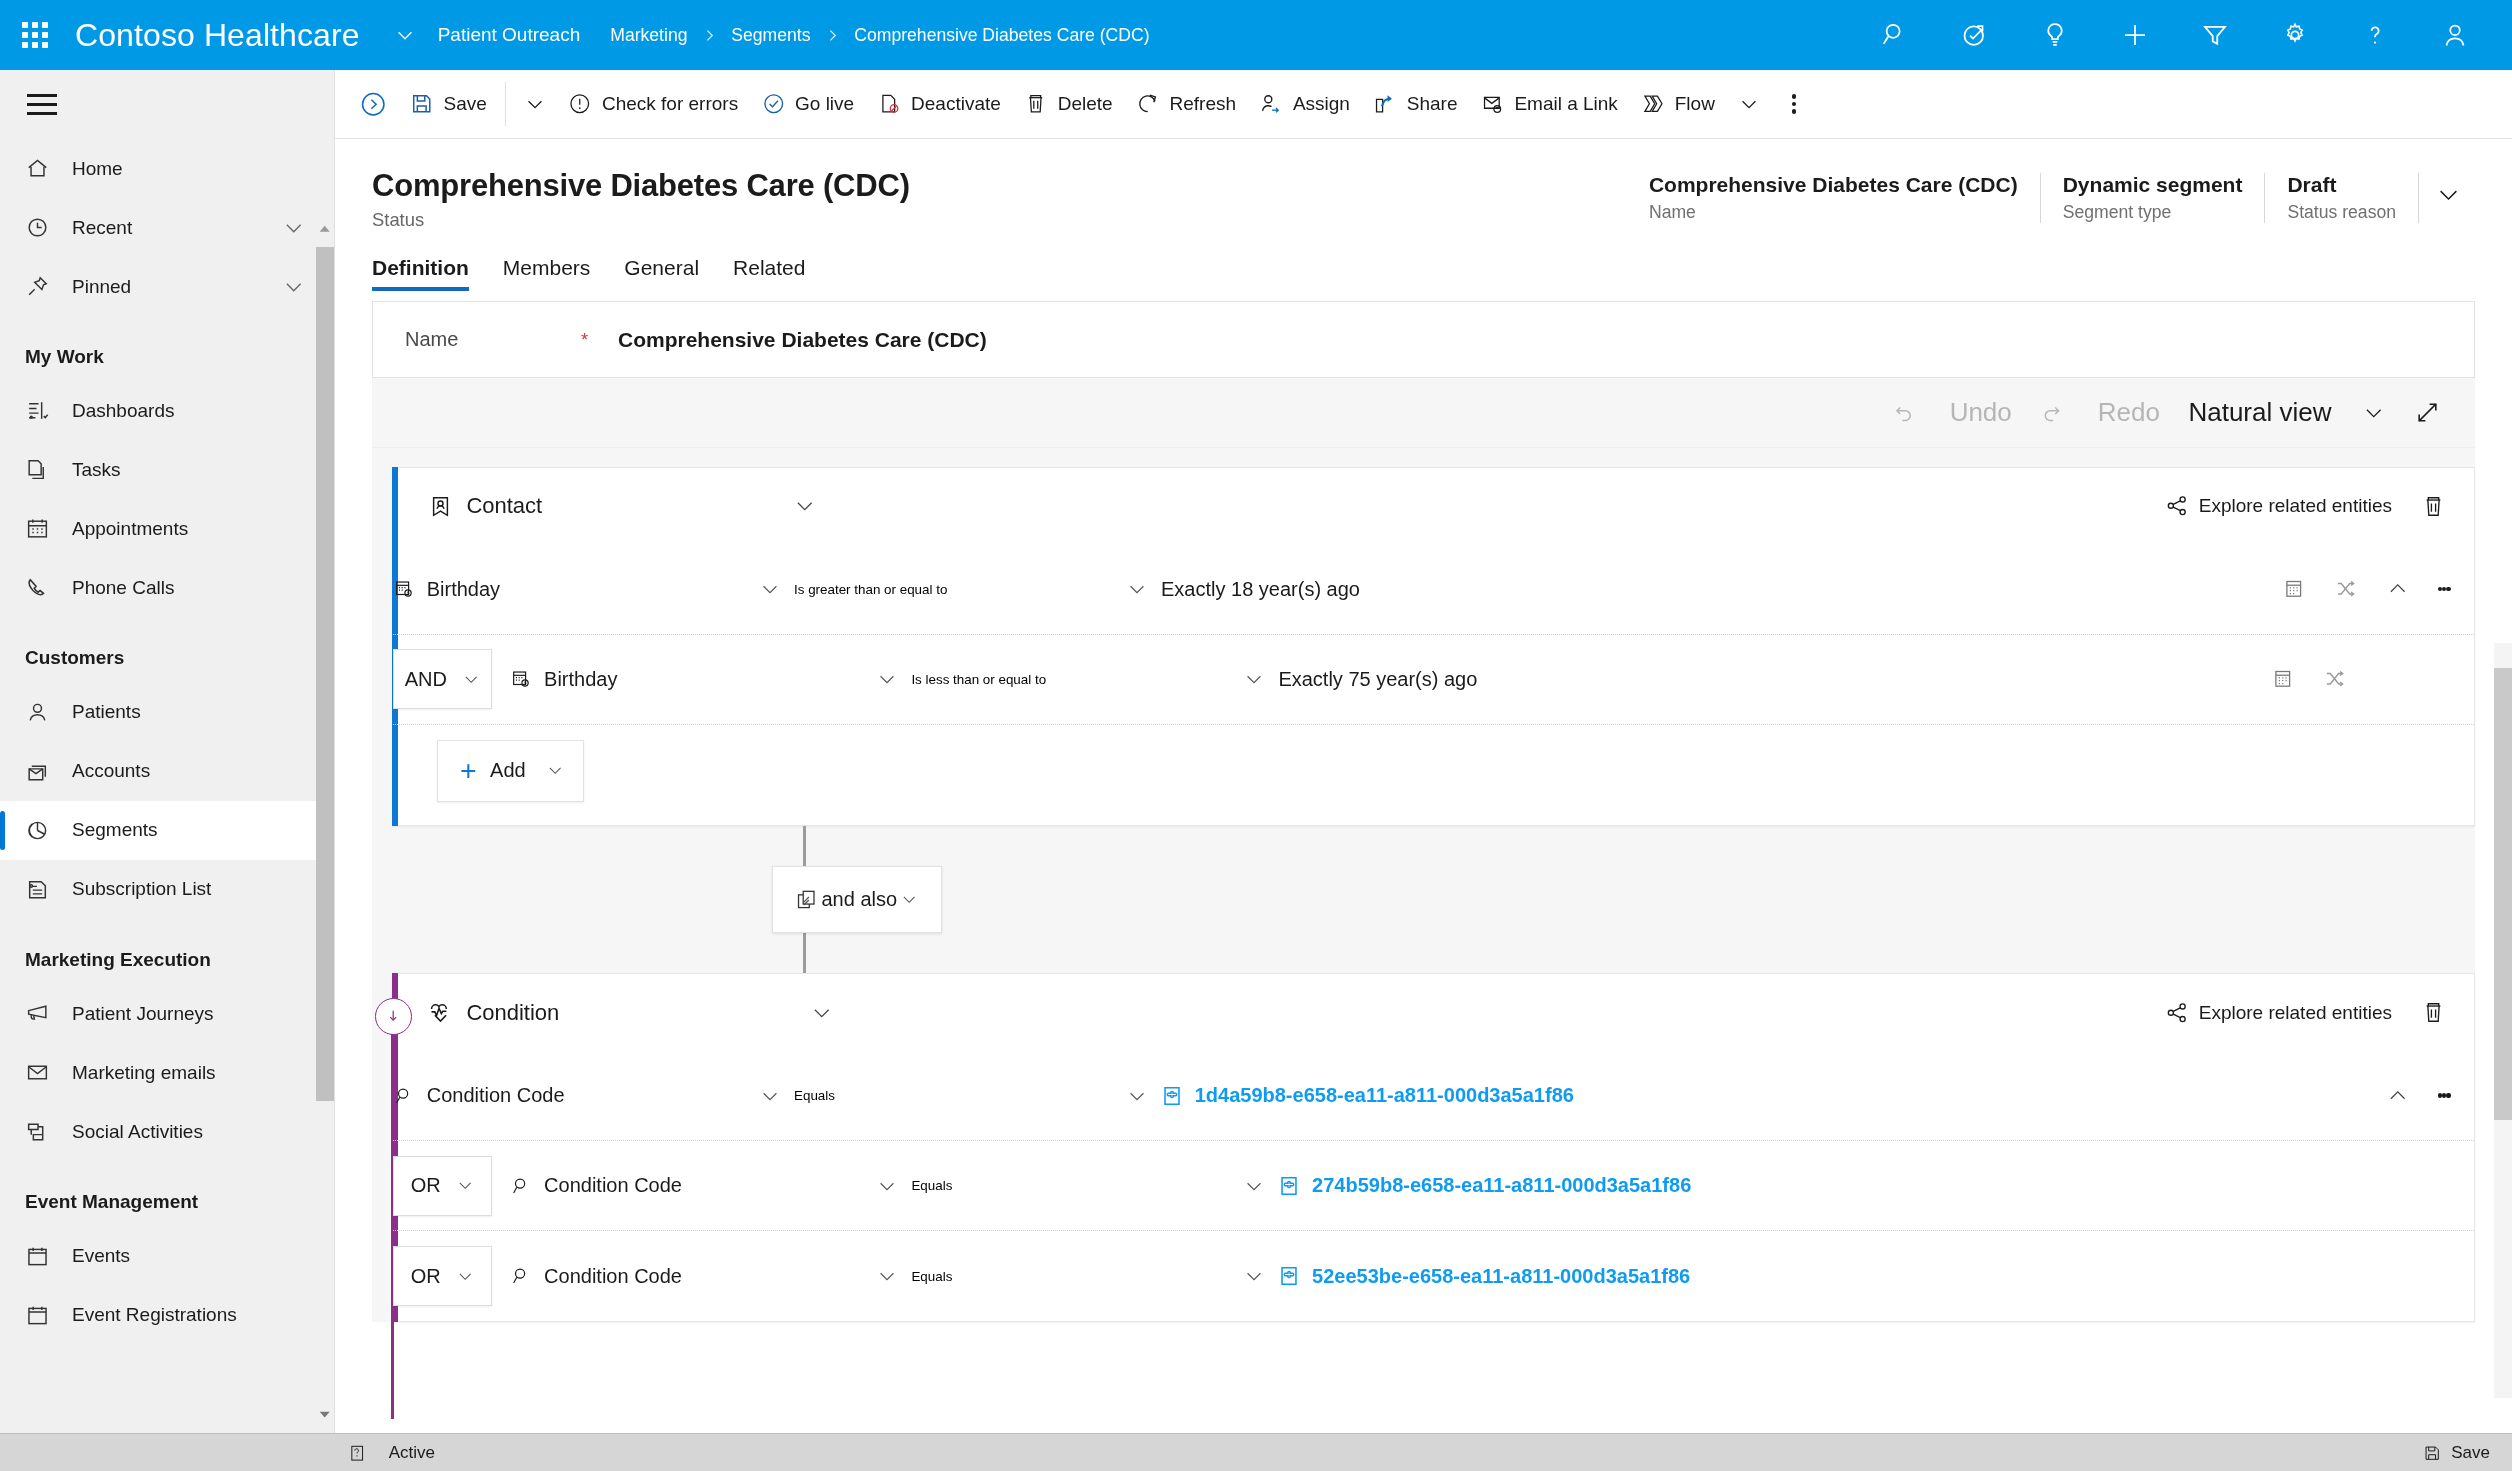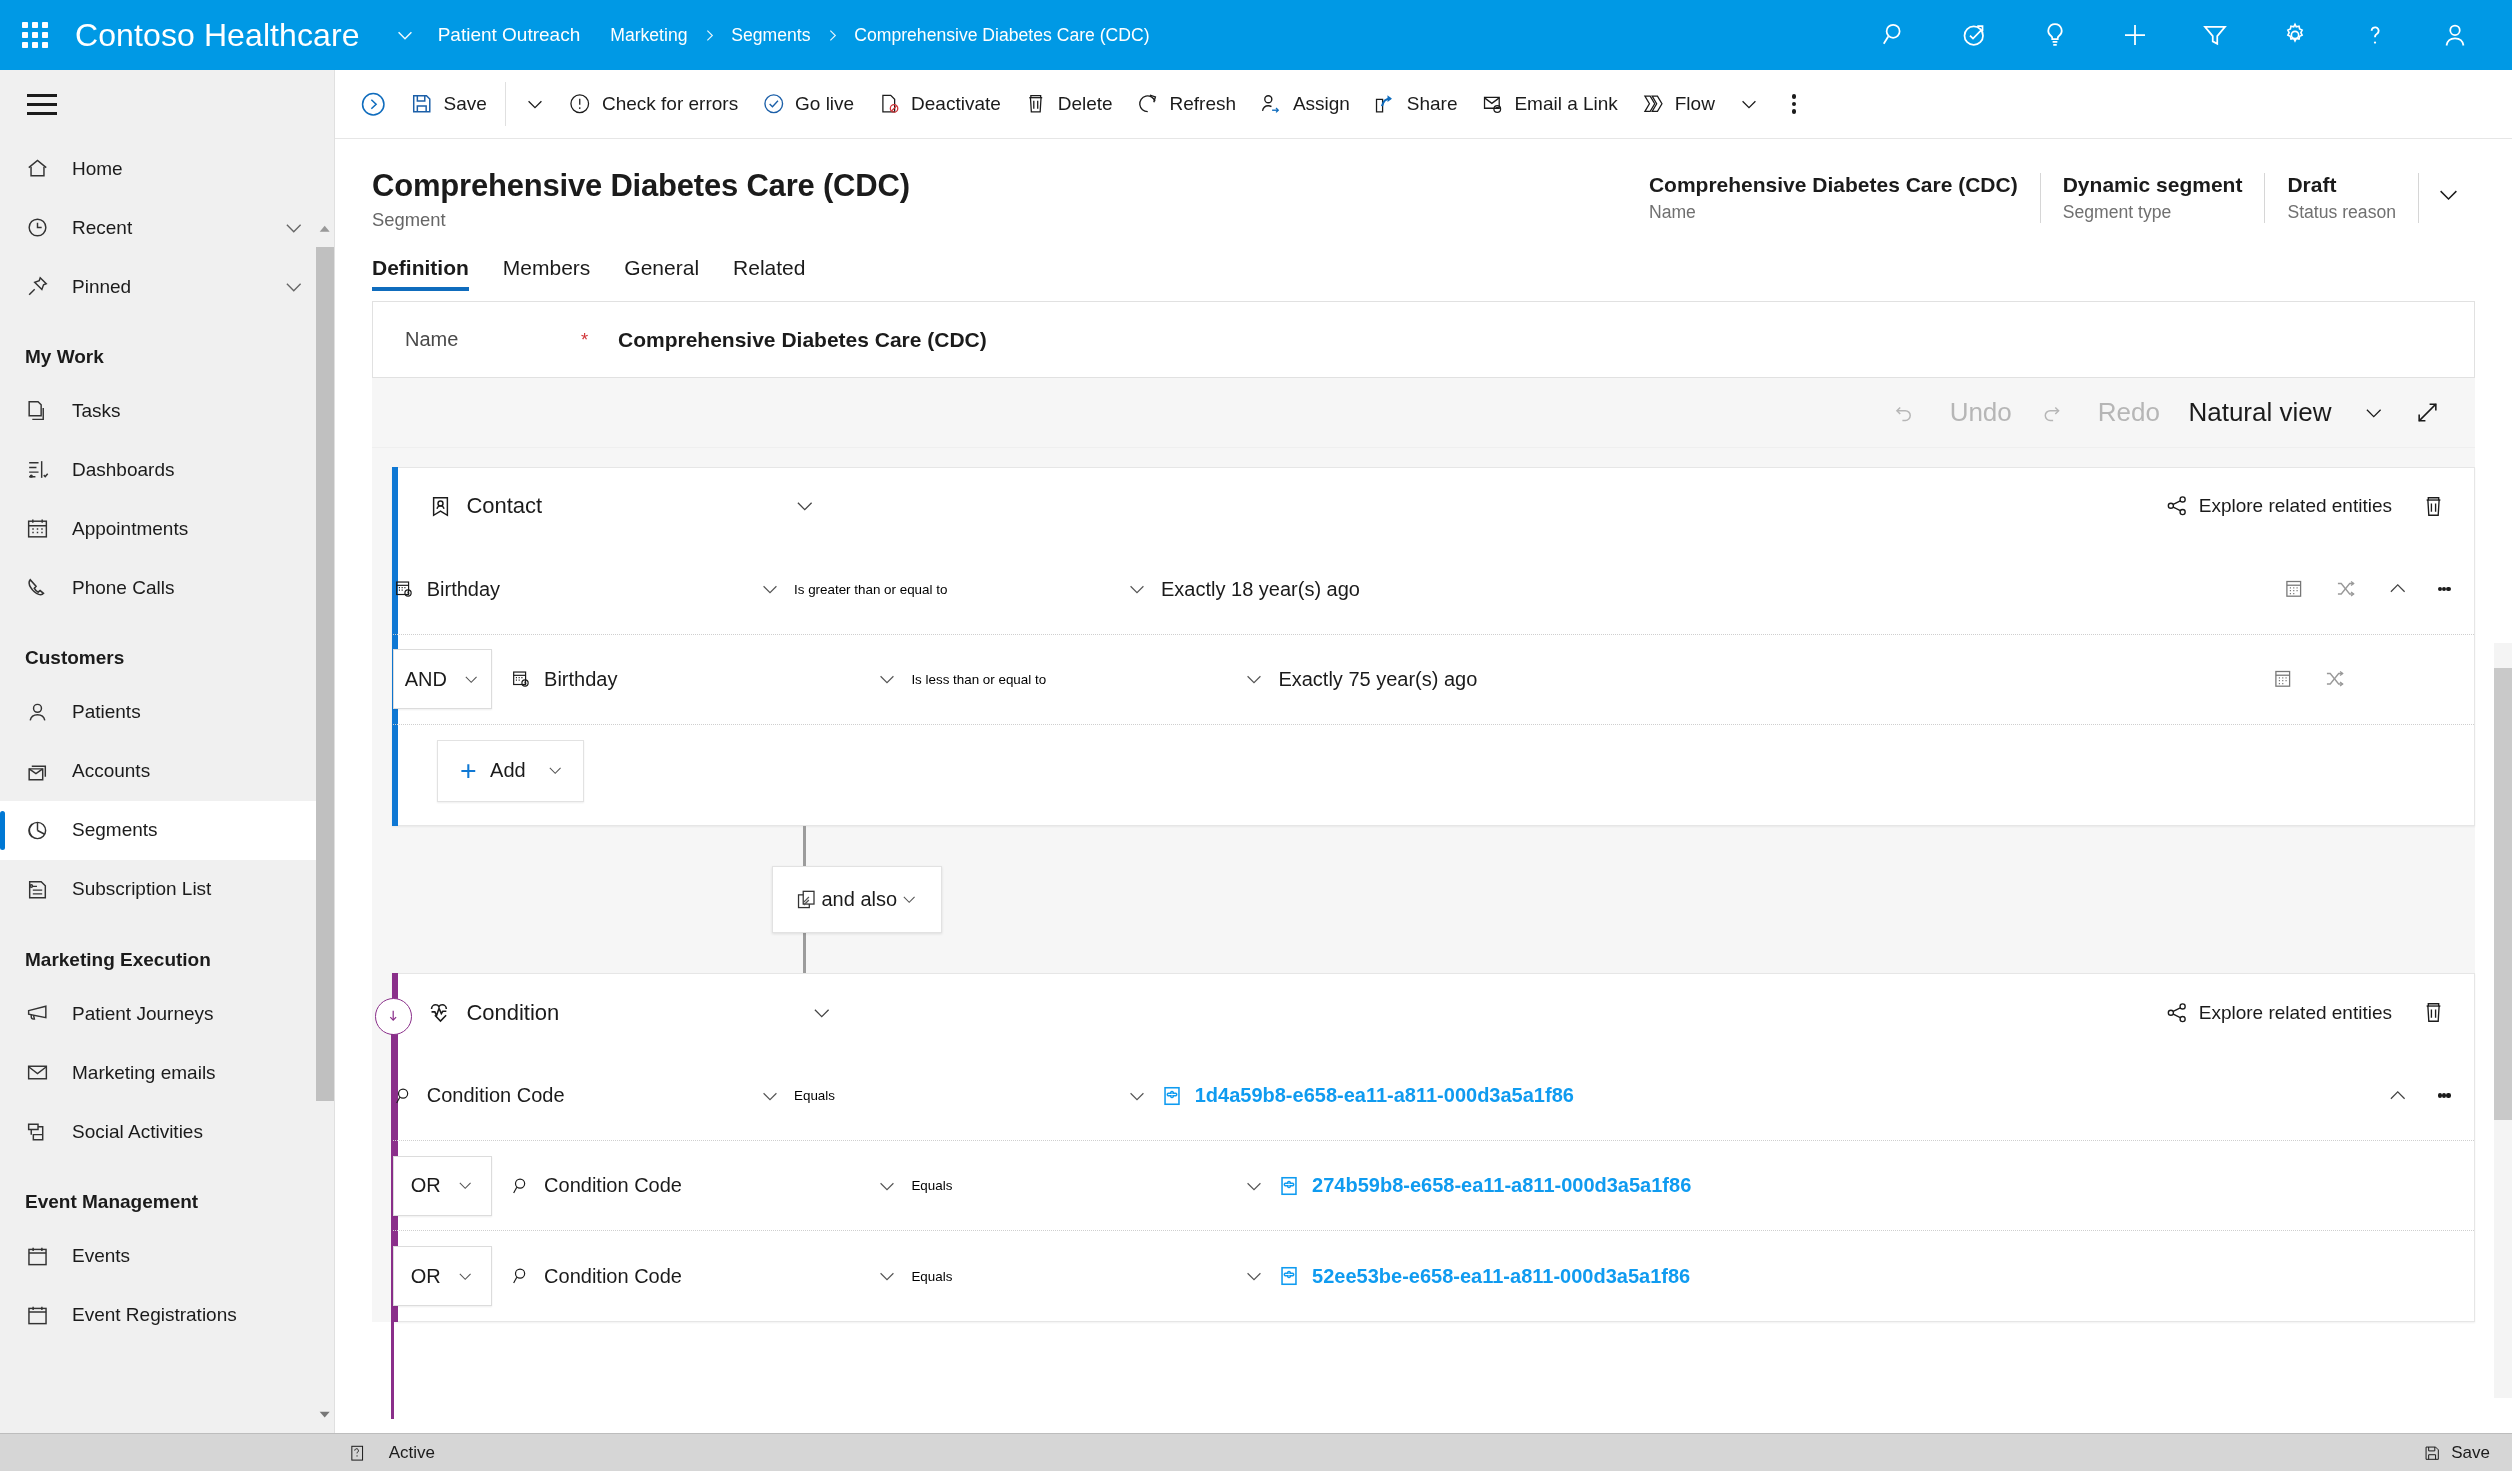--- a/index.html
+++ b/index.html
@@ -347,36 +347,36 @@
           <svg width="23.5" height="23.5" viewBox="0 0 24 24" fill="none" stroke="#444" stroke-width="1.4">
               <path d="M5 9l7 7 7-7"></path>
             </svg>
         </span>
       </div>
 
       <div class="nav-group">My Work</div>
       <div class="nav-item">
         <span class="ico">
           <svg width="25" height="25" viewBox="0 0 24 24" fill="none" stroke="#333" stroke-width="1.4">
-              <path d="M4 3.5h8.5l3 3V17H4z"></path>
-              <path d="M7 20.5h10.5V9.5"></path>
-            </svg>
-        </span>
-        <span class="lbl">Tasks</span>
-      </div>
-      <div class="nav-item">
-        <span class="ico">
-          <svg width="25" height="25" viewBox="0 0 24 24" fill="none" stroke="#333" stroke-width="1.4">
               <path d="M4 5.5h9M4 10h7M4 14.5h9M4 19h6"></path>
               <path d="M16 4v16"></path>
               <circle cx="6" cy="18.4" r="1.6" fill="#333" stroke="none"></circle>
               <path d="M18 17.4l1.4 1.4 2.4-2.8"></path>
             </svg>
         </span>
         <span class="lbl">Dashboards</span>
+      </div>
+      <div class="nav-item">
+        <span class="ico">
+          <svg width="25" height="25" viewBox="0 0 24 24" fill="none" stroke="#333" stroke-width="1.4">
+              <path d="M4 3.5h8.5l3 3V17H4z"></path>
+              <path d="M7 20.5h10.5V9.5"></path>
+            </svg>
+        </span>
+        <span class="lbl">Tasks</span>
       </div>
       <div class="nav-item">
         <span class="ico">
           <svg width="25" height="25" viewBox="0 0 24 24" fill="none" stroke="#333" stroke-width="1.4">
               <rect x="3.5" y="5" width="17" height="15"></rect>
               <path d="M3.5 9.4h17M7.5 3.4v3M16.5 3.4v3"></path>
               <path d="M7 12.4h1.4M11.3 12.4h1.4M15.6 12.4H17M7 15.8h1.4M11.3 15.8h1.4M15.6 15.8H17"></path>
             </svg>
         </span>
         <span class="lbl">Appointments</span>
@@ -633,21 +633,21 @@
               <i></i>
               <i></i>
               <i></i>
             </div>
         </div>
       </div>
 
       <div class="rec-head">
         <div>
           <div class="rec-title">Comprehensive Diabetes Care (CDC)</div>
-          <div class="rec-sub">Segment</div>
+          <div class="rec-sub">Status</div>
         </div>
         <div class="rec-right">
           <div class="rec-field">
             <div class="v">Comprehensive Diabetes Care (CDC)</div>
             <div class="k">Name</div>
           </div>
           <div class="rec-field">
             <div class="v">Dynamic segment</div>
             <div class="k">Segment type</div>
           </div>

